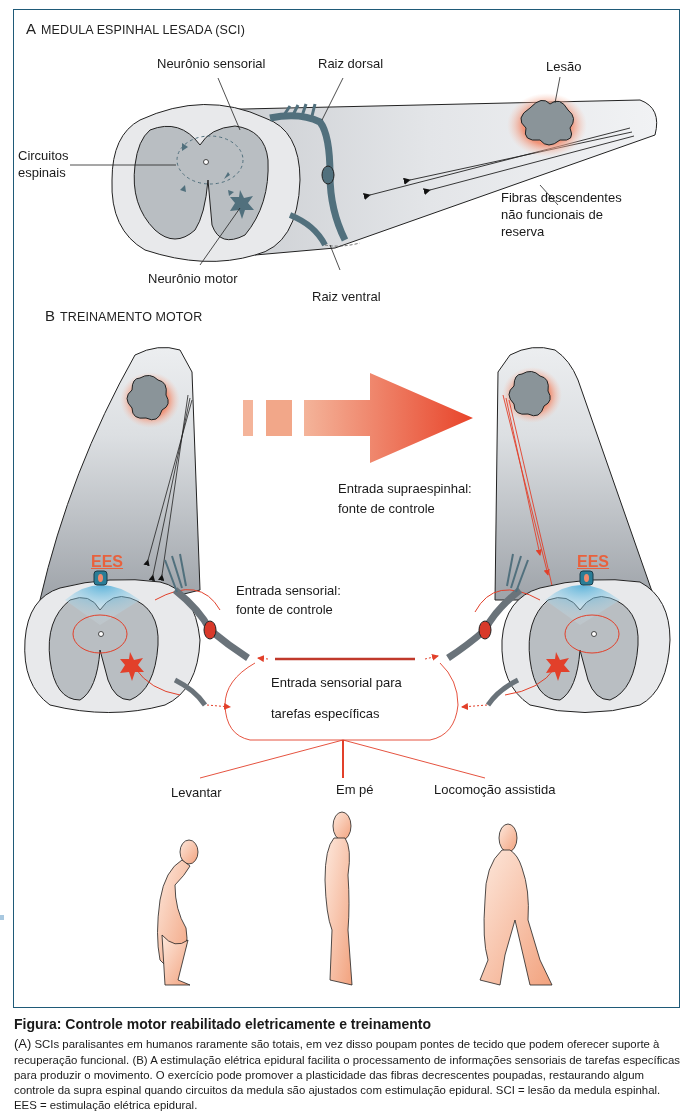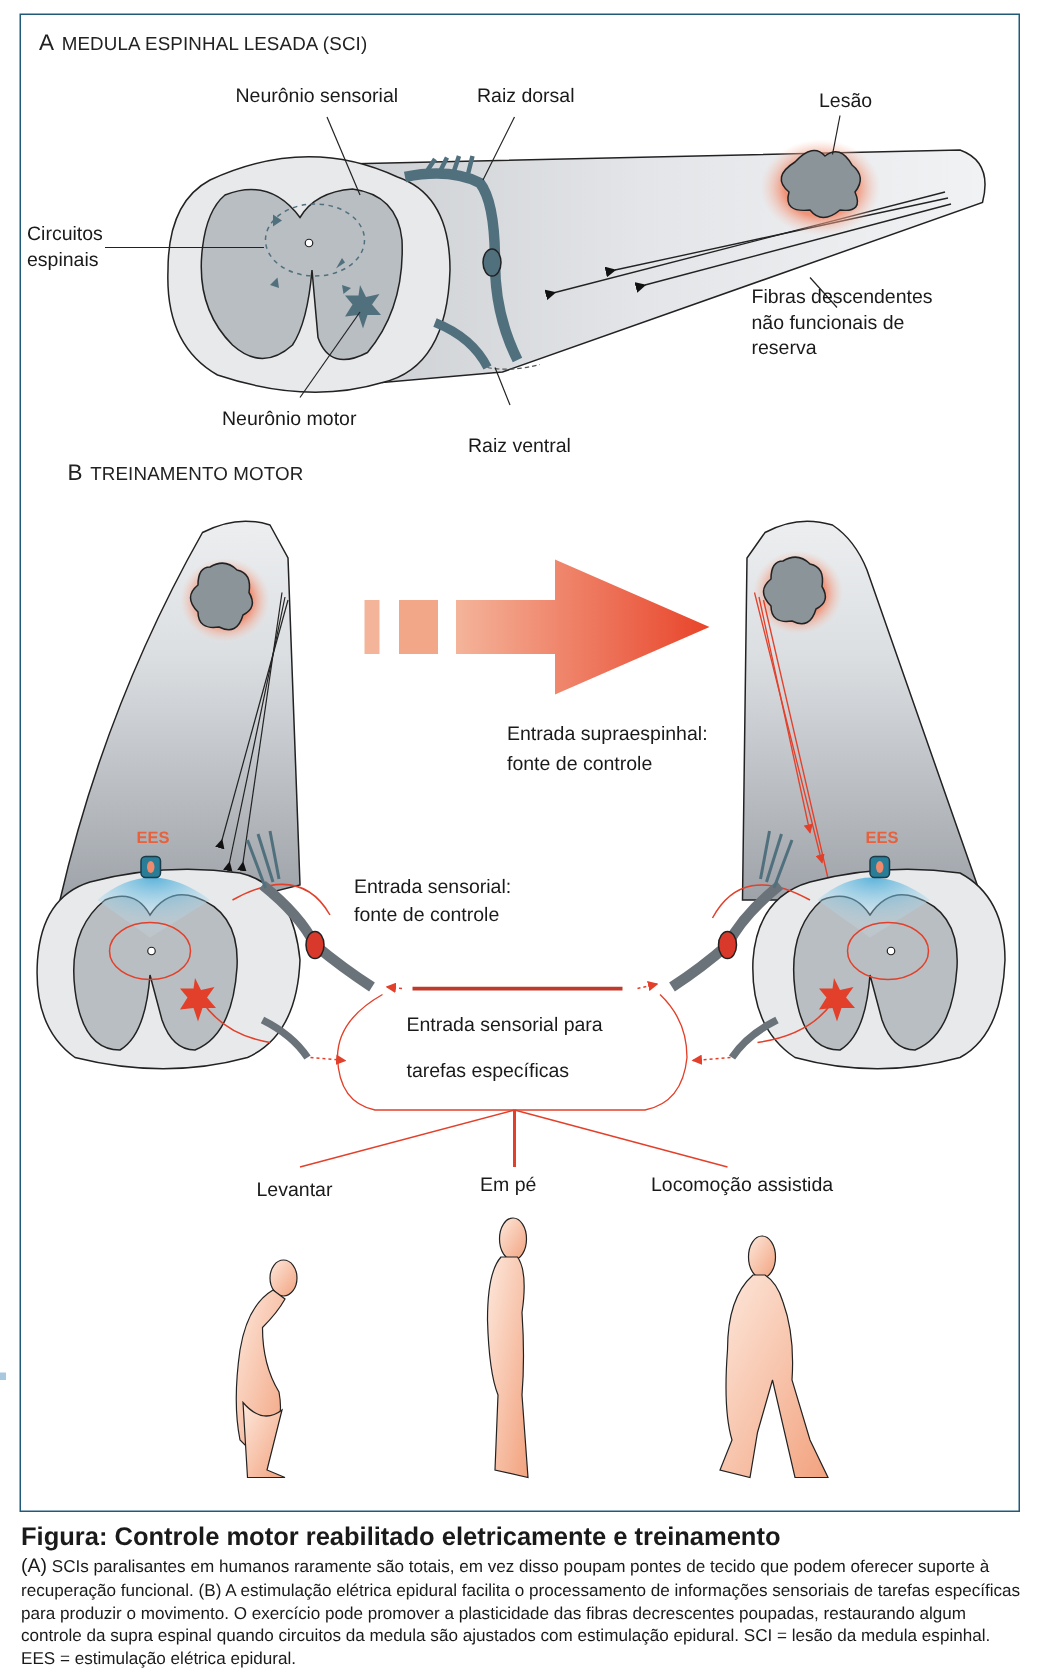--- a/index.html
+++ b/index.html
@@ -4,24 +4,24 @@
 <style>
   html, body { margin: 0; padding: 0; background: #ffffff; }
   body { width: 693px; height: 1120px; position: relative; overflow: hidden;
          font-family: "Liberation Sans", sans-serif; color: #1a1a1a; }
   .frame { position: absolute; left: 13px; top: 9px; width: 667px; height: 999px;
            border: 1.5px solid #1f5a78; box-sizing: border-box; background: #fff; }
   .panel-title { position: absolute; font-size: 12.5px; letter-spacing: 0.1px; color: #222; }
   .panel-title .letter { font-size: 15px; margin-right: 5px; }
   svg.art { position: absolute; left: 0; top: 0; }
   .lbl { position: absolute; font-size: 13px; line-height: 17px; color: #1a1a1a; white-space: nowrap; }
-  .ees { position: absolute; font-size: 11px; font-weight: bold; color: #e8613d; }
+  .ees { position: absolute; font-size: 16px; font-weight: bold; color: #e8613d; text-decoration: underline; }
   .caption { position: absolute; left: 14px; top: 1017px; width: 668px; font-size: 11.4px;
              line-height: 15.3px; color: #1a1a1a; }
-  .caption .cap-title { font-weight: bold; font-size: 17px; margin-bottom: 4px; display: block; }
+  .caption .cap-title { font-weight: bold; font-size: 14px; margin-bottom: 4px; display: block; }
   .caption .cap-a { font-size: 13px; }
   .side-mark { position: absolute; left: 0; top: 915px; width: 4px; height: 5px; background: #a8c8e0; }
 </style>
 </head>
 <body>
 
 <div class="side-mark"></div>
 
 <div class="frame"></div>
 
@@ -218,19 +218,19 @@
   <div style="margin-top:2px;">fonte de controle</div>
 </div>
 <div class="lbl" style="left:271px; top:674px;">
   <div>Entrada sensorial para</div>
   <div style="margin-top:14px;">tarefas específicas</div>
 </div>
 <div class="ees" style="left:91px; top:553px;">EES</div>
 <div class="ees" style="left:577px; top:553px;">EES</div>
 
 <div class="lbl" style="left:171px; top:784px;">Levantar</div>
-<div class="lbl" style="left:320px; top:781px;">Em pé</div>
+<div class="lbl" style="left:336px; top:781px;">Em pé</div>
 <div class="lbl" style="left:434px; top:781px;">Locomoção assistida</div>
 
 <div class="caption">
   <span class="cap-title">Figura: Controle motor reabilitado eletricamente e treinamento</span>
   <span class="cap-a">(A)</span><span> SCIs paralisantes em humanos raramente são totais, em vez disso poupam pontes de tecido que podem oferecer suporte à recuperação funcional. (B) A estimulação elétrica epidural facilita o processamento de informações sensoriais de tarefas específicas para produzir o movimento. O exercício pode promover a plasticidade das fibras decrescentes poupadas, restaurando algum controle da supra espinal quando circuitos da medula são ajustados com estimulação epidural. SCI = lesão da medula espinhal. EES = estimulação elétrica epidural.</span>
 </div>
 
 </body></html>

